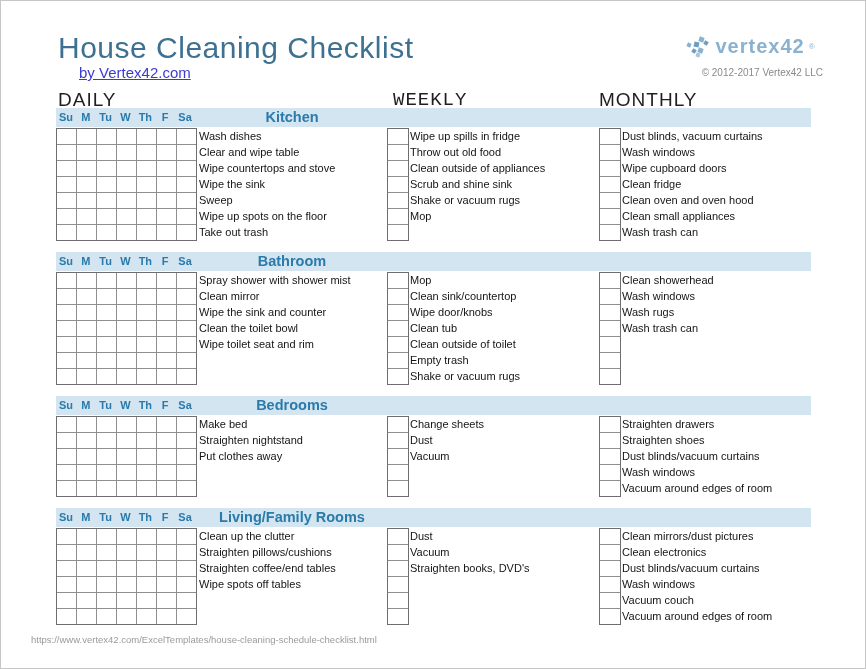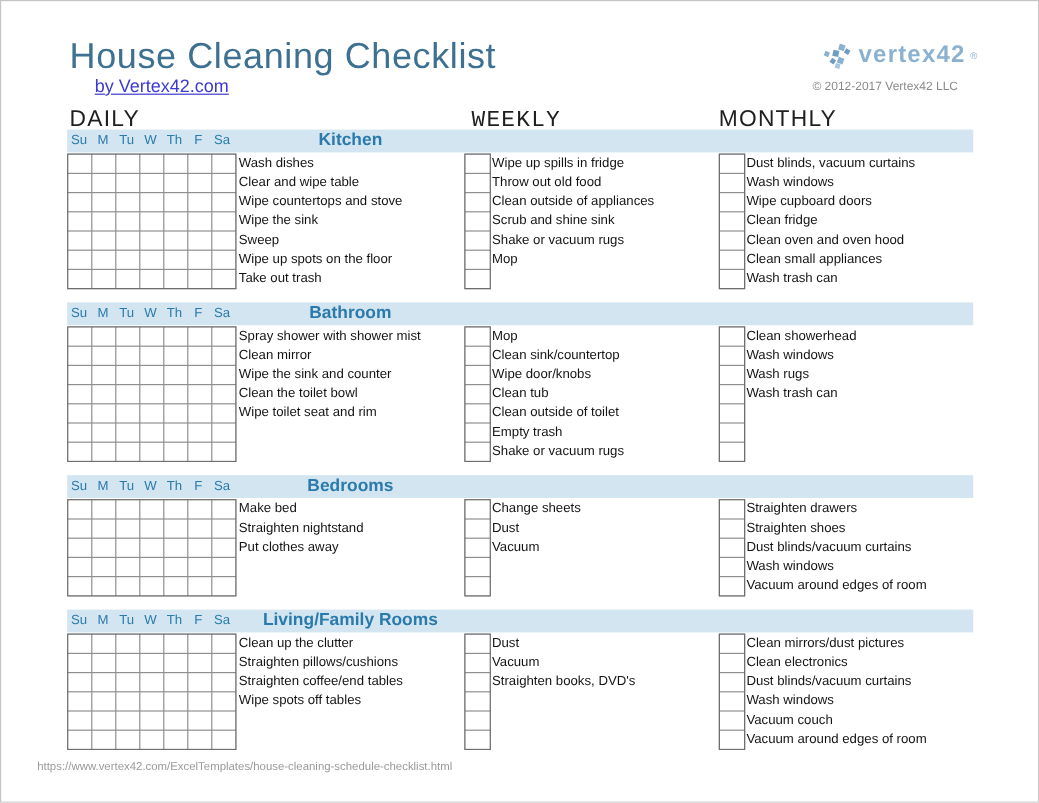--- a/index.html
+++ b/index.html
@@ -7,31 +7,31 @@
     position:relative;width:866px;height:669px;box-sizing:border-box;
     background:#ffffff;border:1px solid #c6c6c6;overflow:hidden;
     font-family:"Liberation Sans", sans-serif;
   }
   
   .title{position:absolute;left:57px;top:30px;font-size:30px;color:#3e7191;letter-spacing:0.5px;}
   .byline{position:absolute;left:57px;top:63px;font-size:15px;color:#3c3bd1;text-decoration:underline;cursor:pointer;padding-left:21px;}
   .logo{position:absolute;left:676px;top:34px;width:146px;display:flex;align-items:center;justify-content:center;gap:4px;}
   .logo-text{font-size:20px;font-weight:bold;color:#8ab2d0;letter-spacing:1px;}
   .logo-reg{font-size:8px;color:#8ab2d0;vertical-align:super;}
-  .copyright{position:absolute;left:676px;top:66px;width:146px;text-align:left;font-size:10px;color:#8a8a8a;}
+  .copyright{position:absolute;left:676px;top:66px;width:146px;text-align:right;font-size:10px;color:#8a8a8a;}
   
   .col-header{position:absolute;top:88px;font-size:19px;color:#1f1f1f;letter-spacing:1px;}
   .col-daily{left:57px;}
   .col-weekly{left:392px;font-family:Liberation Mono, monospace;}
   .col-monthly{left:598px;}
   
   .section{position:absolute;left:0;width:866px;}
   .band{position:absolute;left:55px;top:0;width:755px;height:19px;background:#d2e5f0;}
   .day-labels{position:absolute;left:55px;top:0;width:139px;height:19px;display:grid;grid-template-columns:repeat(7,1fr);}
-  .day-label{text-align:center;font-size:11px;font-weight:normal;color:#2a7aab;line-height:19px;}
+  .day-label{text-align:center;font-size:11px;font-weight:bold;color:#2a7aab;line-height:19px;}
   .section-title{position:absolute;left:193px;top:0;width:196px;height:19px;line-height:19px;text-align:center;
     font-size:14.5px;font-weight:bold;color:#2a7aab;white-space:nowrap;}
   .grid{position:absolute;top:20px;background:#8f8f8f;border:1px solid #6e6e6e;display:grid;gap:1px;}
   .grid-days{left:55px;width:139px;grid-template-columns:repeat(7,1fr);grid-auto-rows:15px;}
   .grid-week{left:386px;width:20px;grid-template-columns:1fr;grid-auto-rows:15px;}
   .grid-month{left:598px;width:20px;grid-template-columns:1fr;grid-auto-rows:15px;}
   .cell{background:#ffffff;}
   .tasks{position:absolute;top:20px;}
   .tasks-daily{left:198px;}
   .tasks-weekly{left:409px;}

